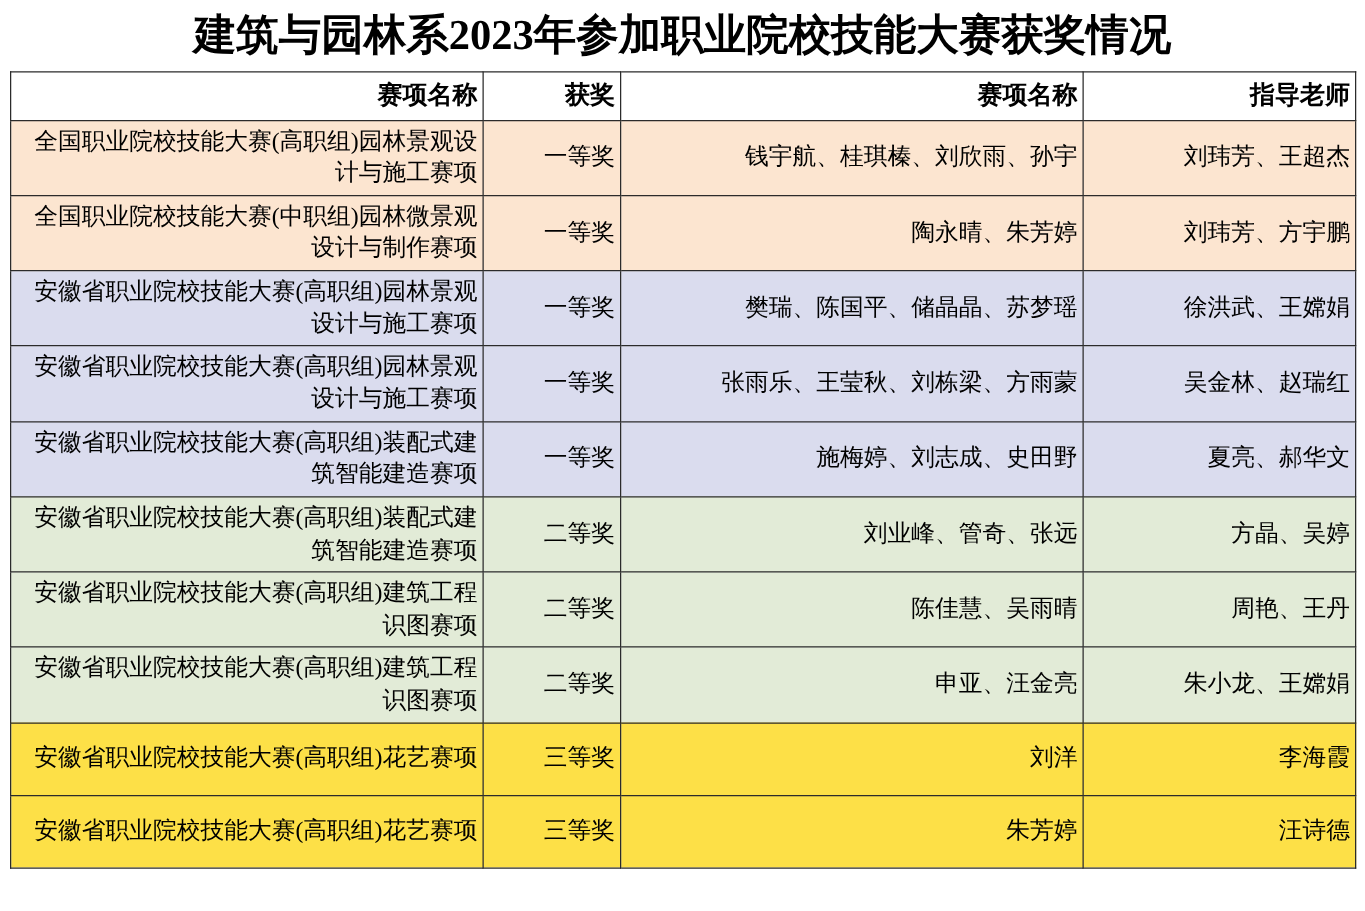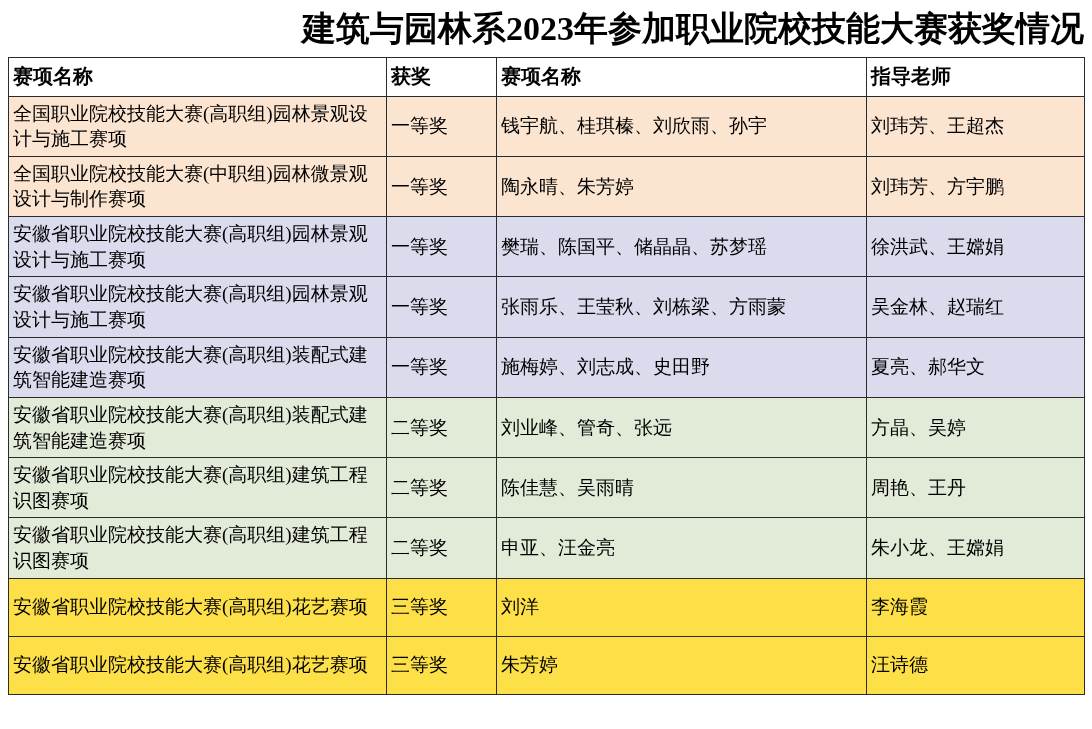--- a/index.html
+++ b/index.html
@@ -14,39 +14,39 @@
     color: #000000;
     overflow: hidden;
   }
   .page {
     width: 1092px;
     height: 729px;
     box-sizing: border-box;
     padding: 6px 8px 0 8px;
   }
   .doc-title {
-    text-align: right;
+    text-align: center;
     font-size: 34px;
     font-weight: bold;
     letter-spacing: 0px;
     line-height: 1.25;
     padding: 2px 0 6px 0;
     white-space: nowrap;
     font-family: "Liberation Serif", "DejaVu Serif", serif;
   }
   table.award-table {
     border-collapse: collapse;
     width: 1076px;
     table-layout: fixed;
     font-size: 19px;
   }
   table.award-table th,
   table.award-table td {
     border: 1px solid #2b2b2b;
-    text-align: left;
+    text-align: right;
     vertical-align: middle;
     padding: 4px 4px;
     line-height: 1.35;
   }
   thead th {
     font-weight: bold;
     font-size: 20px;
     background: #ffffff;
     height: 30px;
   }

